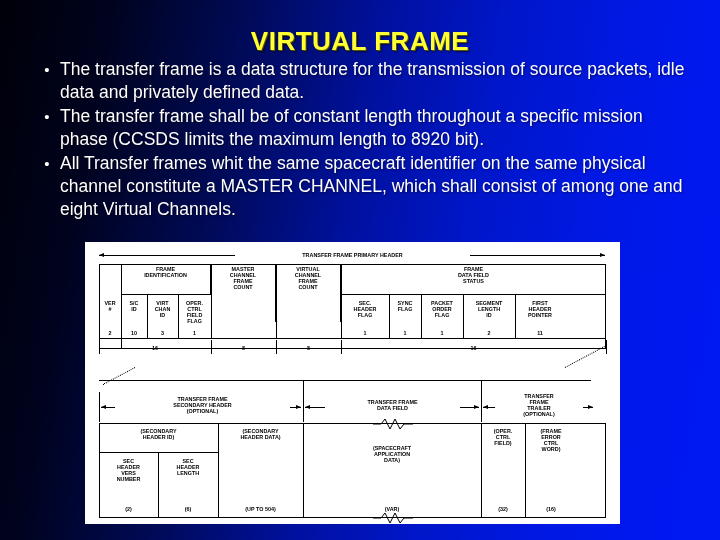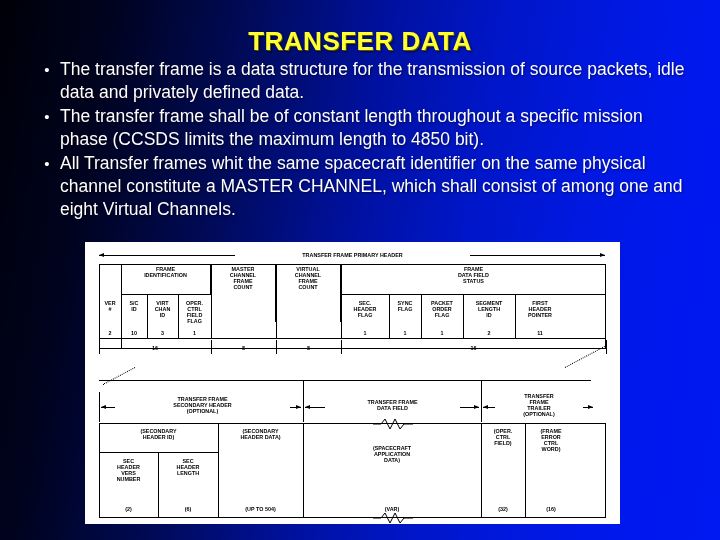--- a/index.html
+++ b/index.html
@@ -39,30 +39,30 @@
   .hline{position:absolute;height:1px;background:#000;}
   .vline{position:absolute;width:1px;background:#000;}
   .arrowL,.arrowR{position:absolute;width:0;height:0;border-top:2.6px solid transparent;border-bottom:2.6px solid transparent;}
   .arrowL{border-right:5px solid #000;}
   .arrowR{border-left:5px solid #000;}
   .dash{position:absolute;height:0;border-top:1px dotted #000;}
 </style>
 </head>
 <body>
 
-<div class="title">TRANSFER DATA</div>
+<div class="title">VIRTUAL FRAME</div>
 
 <div class="bullets">
   <div class="bullet">
     <span class="dot">•</span>
     <span class="txt">The transfer frame is a data structure for the transmission of source packets, idle data and privately defined data.</span>
   </div>
   <div class="bullet">
     <span class="dot">•</span>
-    <span class="txt">The transfer frame shall be of constant length throughout a specific mission phase (CCSDS limits the maximum length to 4850 bit).</span>
+    <span class="txt">The transfer frame shall be of constant length throughout a specific mission phase (CCSDS limits the maximum length to 8920 bit).</span>
   </div>
   <div class="bullet">
     <span class="dot">•</span>
     <span class="txt">All Transfer frames whit the same spacecraft identifier on the same physical channel constitute a MASTER CHANNEL, which shall consist of among one and eight Virtual Channels.</span>
   </div>
 </div>
 
 <div class="diagram">
   <div class="dg-inner" id="dg">
 

